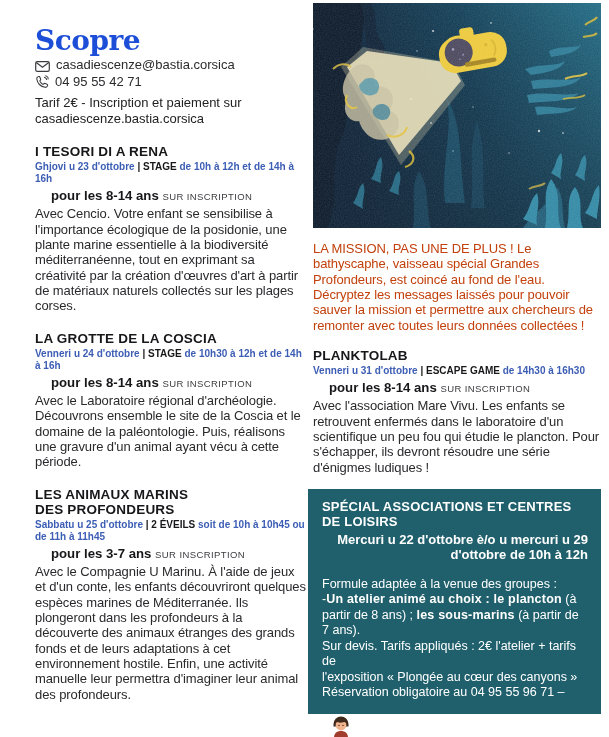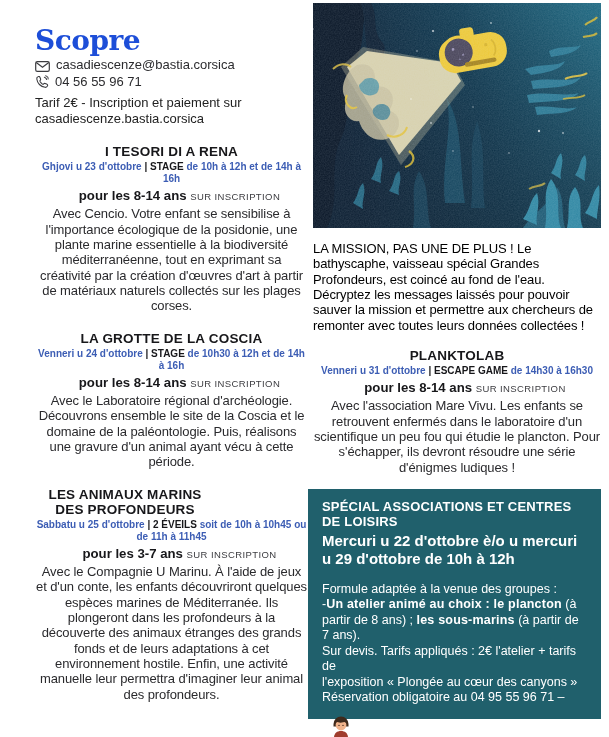--- a/index.html
+++ b/index.html
@@ -6,40 +6,40 @@
   .page{position:relative;width:609px;height:737px;background:#fff;overflow:hidden;
         font-family:"Liberation Sans",sans-serif;color:#26262a;}
   
   .col-left{position:absolute;left:35px;top:26px;width:273px;}
   .brand-title{font-family:"DejaVu Serif",serif;font-weight:bold;font-size:28px;
                line-height:1.05;letter-spacing:-0.5px;margin:0;}
   .brand-sub{font-size:14px;font-weight:bold;margin:1px 0 4px 0;}
   .contact-row{display:flex;align-items:flex-end;gap:6px;font-size:13px;margin:2px 0;color:#2b2b2e;}
   .contact-row svg{flex:0 0 auto;}
   .tariff{font-size:13px;line-height:1.22;margin-top:6px;white-space:pre-line;color:#222;}
-  .event{margin-top:17px;text-align:center;}
+  .event{margin-top:17px;}
   .event-title{font-size:13.5px;font-weight:bold;letter-spacing:.2px;line-height:1.12;
                margin:0;color:#17171a;}
   .event-date{font-size:10px;font-weight:bold;line-height:1.2;margin:2px 0 0 0;}
   .event-date .blue{}
   .event-date .black{color:#17171a;}
   .event-meta{font-size:13.2px;margin:3px 0 0 16px;line-height:1.15;}
   .event-meta .aud{font-weight:bold;color:#17171a;}
   .event-meta .reg{font-size:9.5px;letter-spacing:.4px;color:#3c3c40;}
   .event-desc{font-size:13px;line-height:1.18;margin:3px 0 0 0;color:#2a2a2d;letter-spacing:-0.1px;}
   
   .col-right{position:absolute;left:313px;top:3px;width:288px;}
   .illustration{width:288px;height:225px;display:block;}
-  .mission-para{font-size:13px;line-height:1.18;margin:13px 0 0 0;color:#000000;letter-spacing:-0.1px;}
+  .mission-para{font-size:13px;line-height:1.18;margin:13px 0 0 0;color:#c2410c;letter-spacing:-0.1px;}
   .col-right .event{margin-top:15px;}
   
   .special-box{margin:14px 0 0 -5px;width:293px;box-sizing:border-box;
                padding:10px 13px 13px 14px;color:#fff;}
   .box-title{font-size:13px;font-weight:bold;letter-spacing:.2px;line-height:1.18;margin:0;}
-  .box-date{font-size:15px;font-weight:bold;line-height:1.2;margin:2px 0 0 0;}
+  .box-date{font-size:13px;font-weight:bold;line-height:1.2;margin:2px 0 0 0;text-align:right;}
   .box-body{font-size:12.5px;line-height:1.24;margin:14px 0 0 0;}
   .box-body p{margin:0;}
   .box-body .b{font-weight:bold;letter-spacing:.2px;text-align:center;}
   .box-footer{font-size:12.5px;line-height:1.24;margin:0;white-space:pre-line;}
   .mascot{position:absolute;left:330px;top:713px;width:22px;height:24px;}
 </style>
 </head>
 <body>
 
 <div class="page">
@@ -55,21 +55,21 @@
       </svg>
       <span>casadiescenze@bastia.corsica</span>
     </div>
 
     <div class="contact-row">
       <svg width="14" height="14" viewBox="0 0 14 14">
         <path d="M3.2 1.6 C4 1.2 4.7 1.7 5 2.5 L5.6 4 C5.8 4.6 5.6 5.1 5.1 5.5 C4.9 5.7 4.9 6.2 5.2 6.8 C5.7 7.7 6.4 8.4 7.3 8.9 C7.9 9.2 8.4 9.2 8.6 9 C9 8.5 9.5 8.3 10.1 8.5 L11.6 9.1 C12.4 9.4 12.9 10.1 12.5 10.9 C12.1 11.8 11.2 12.5 10.1 12.3 C7.9 12 5.8 10.9 4.4 9.5 C3 8.1 2.1 6.2 1.8 4 C1.6 2.9 2.3 2 3.2 1.6 Z" fill="none" stroke="#3c3c40" stroke-width="1.1"></path>
         <path d="M9.4 2.2 C10.4 2.5 11.4 3.5 11.7 4.5" fill="none" stroke="#3c3c40" stroke-width="1.1" stroke-linecap="round"></path>
         <path d="M10.6 0.7 C12.1 1.2 13.3 2.4 13.2 3.9" fill="none" stroke="#3c3c40" stroke-width="1.1" stroke-linecap="round" opacity="0.85"></path>
       </svg>
-      <span>04 56 55 96 71</span>
+      <span>04 95 55 42 71</span>
     </div>
 
     <div class="tariff">Tarif 2€ - Inscription et paiement sur
 casadiescenze.bastia.corsica</div>
 
     <section class="event">
       <h3 class="event-title">I TESORI DI A RENA</h3>
       <p class="event-date">
         <span class="blue" style="color:#3c5db4">Ghjovi u 23 d'ottobre</span>
         <span class="black">| STAGE</span>

